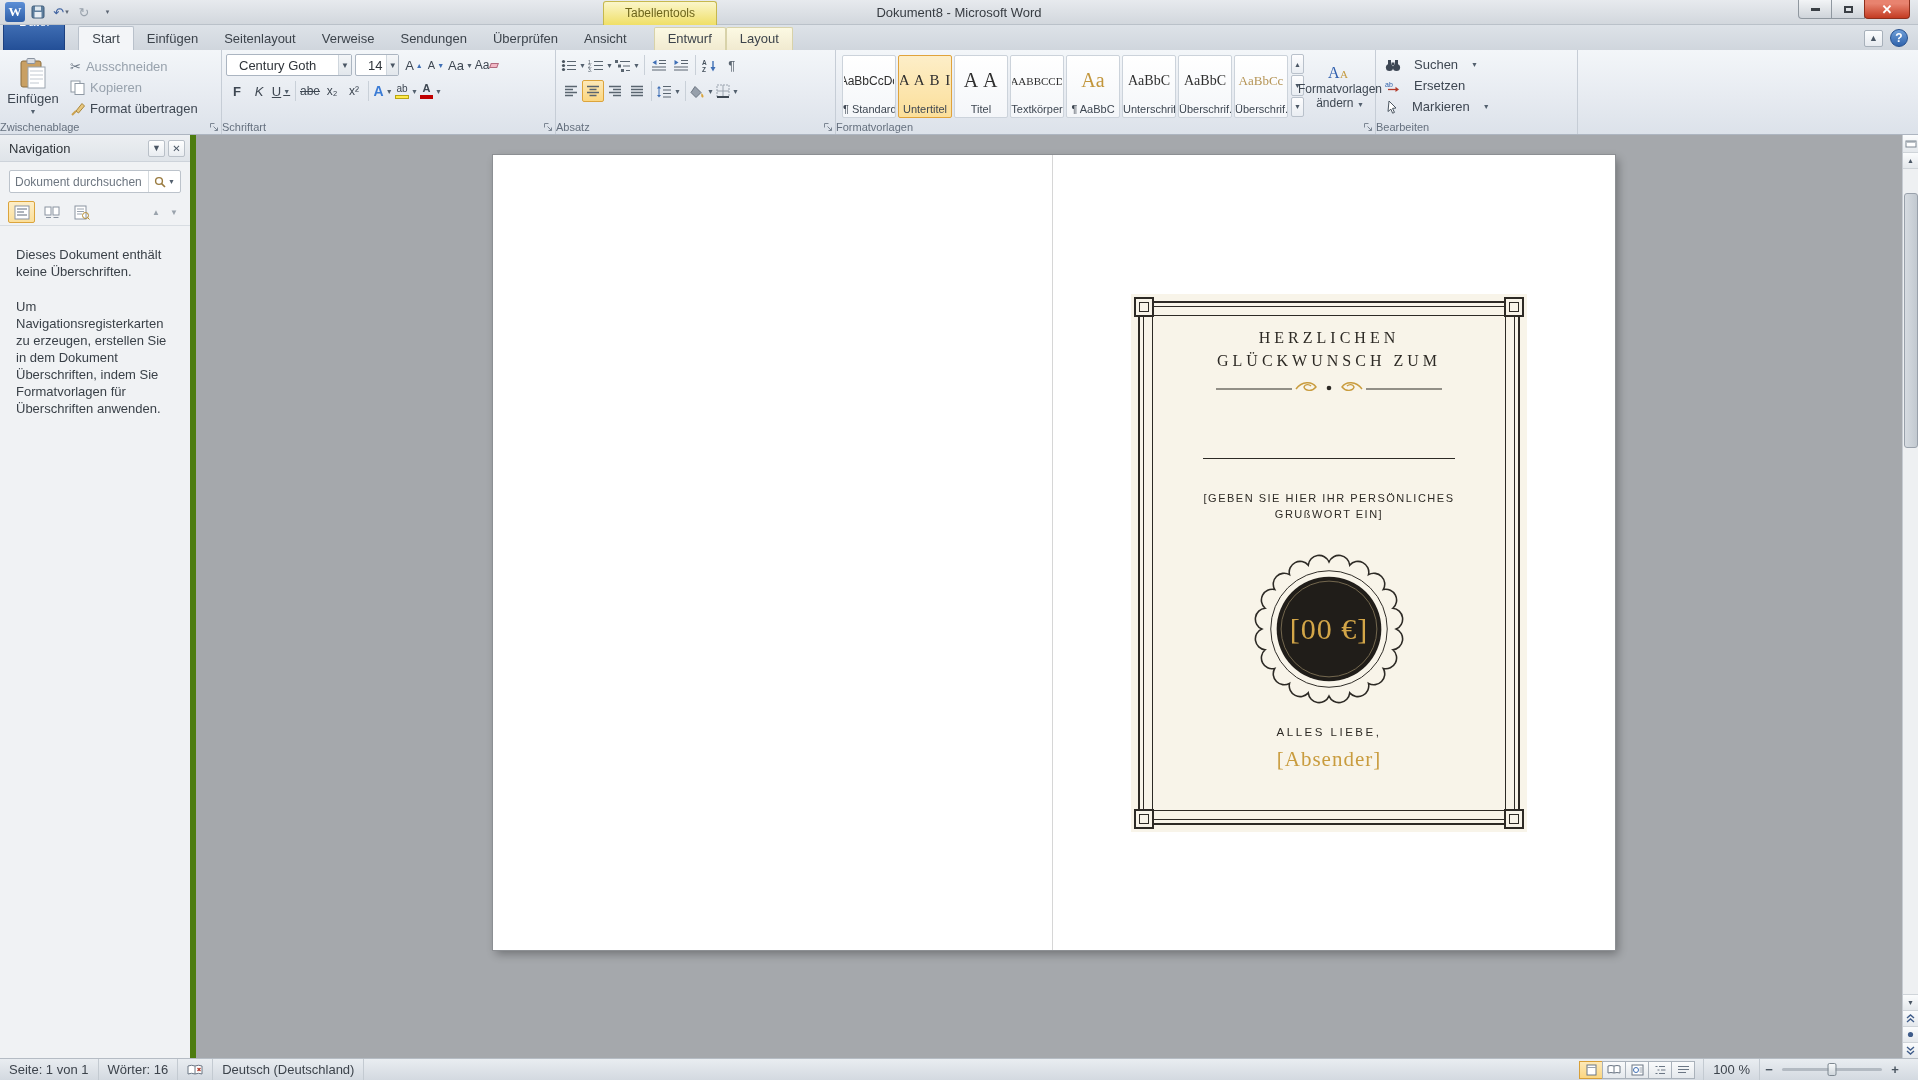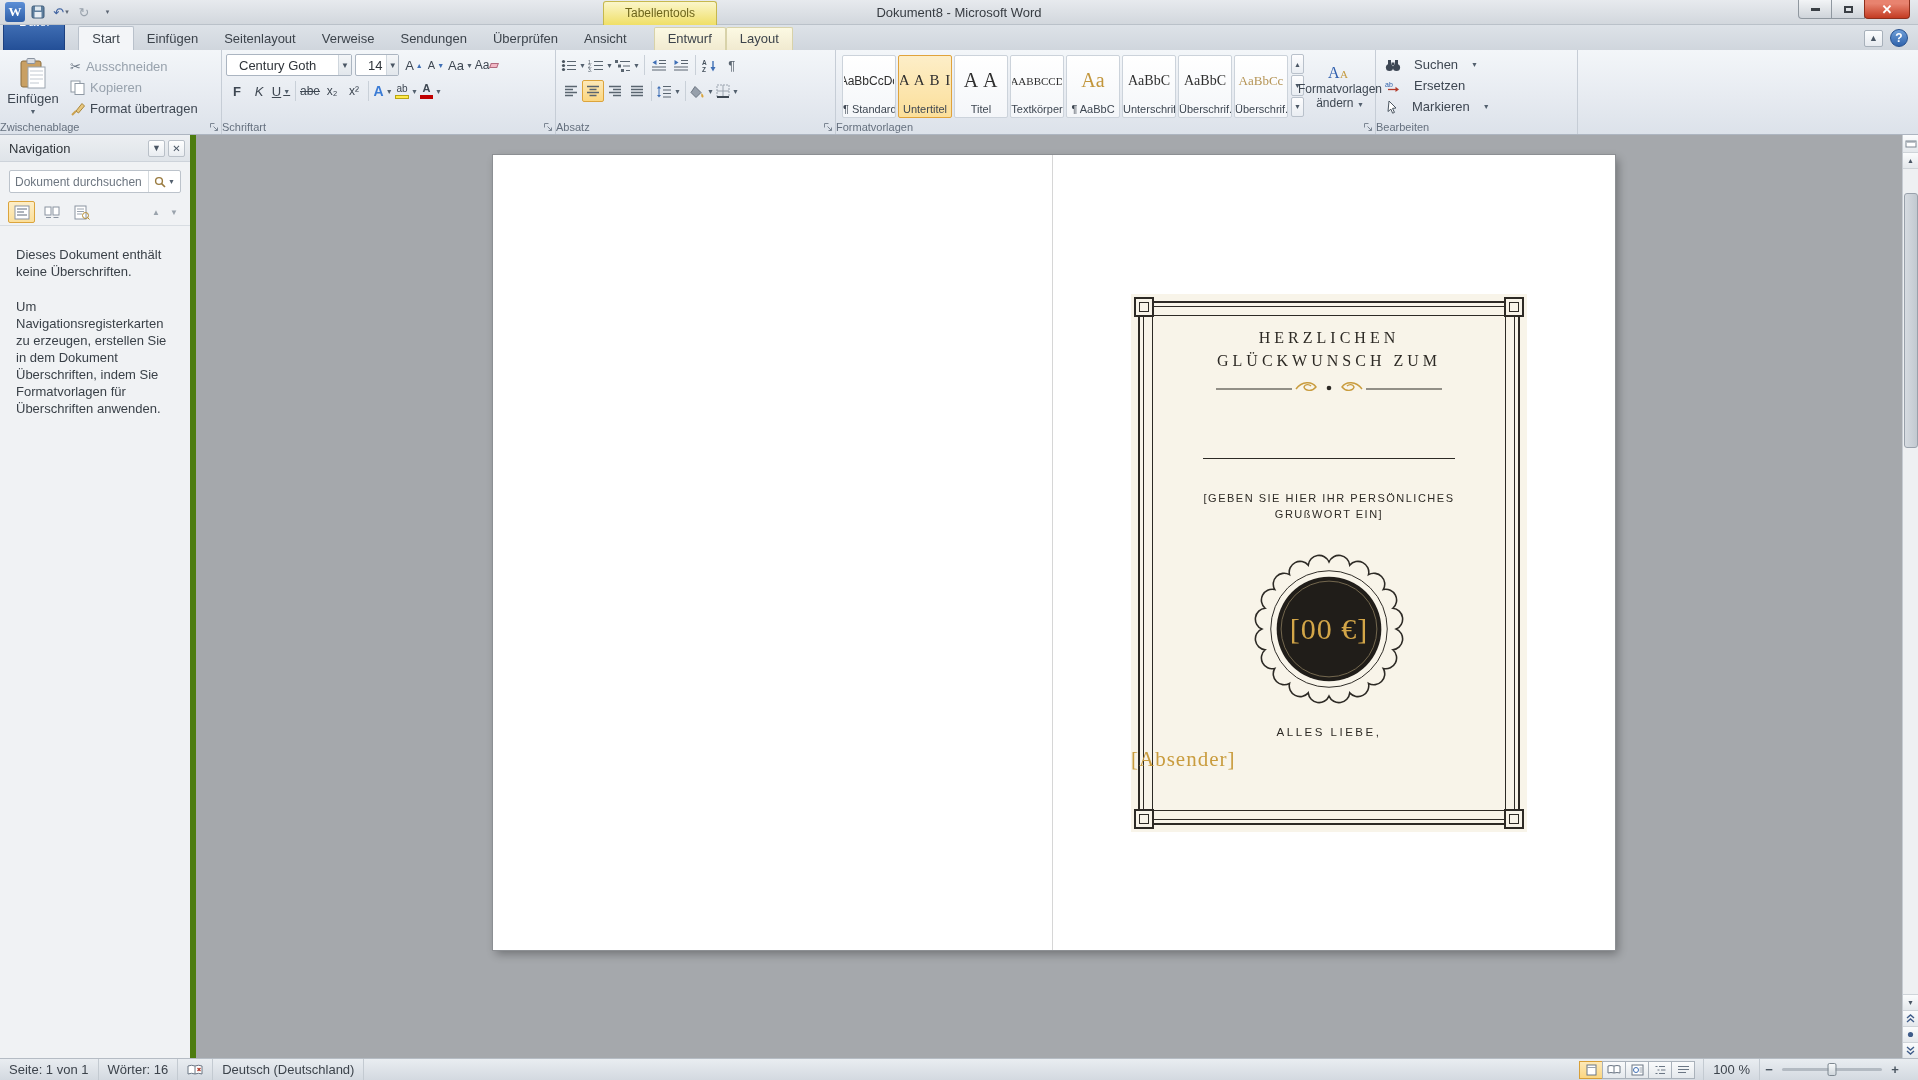--- a/index.html
+++ b/index.html
@@ -93,21 +93,21 @@
 .knot::after{content:"";position:absolute;inset:3px;border:1px solid #2d2a25}
 .knot.tl{left:3px;top:3px}.knot.tr{right:3px;top:3px}.knot.bl{left:3px;bottom:3px}.knot.br{right:3px;bottom:3px}
 .chead{position:absolute;top:32px;left:0;right:0;text-align:center;font-size:16px;letter-spacing:4px;line-height:23px}
 .cflour{position:absolute;top:85px;left:0;right:0;display:flex;justify-content:center}
 .ctitle{position:absolute;top:106px;left:0;right:0;text-align:center;font-size:40px;letter-spacing:7px}
 .crule{position:absolute;top:164px;left:72px;right:72px;height:1px;background:#2d2a25}
 .cgreet{position:absolute;top:196px;left:0;right:0;text-align:center;font-size:11px;letter-spacing:1.5px;line-height:16px;font-family:"Liberation Sans",sans-serif;color:#2d2a25}
 .cbadge{position:absolute;top:256px;left:50%;transform:translateX(-50%);width:158px;height:158px}
 .bval{position:absolute;inset:0;display:flex;align-items:center;justify-content:center;font-size:30px;color:#d3a648;letter-spacing:1px;font-family:"Liberation Serif",serif}
 .cclose{position:absolute;top:432px;left:0;right:0;text-align:center;font-size:11.5px;letter-spacing:2.5px;font-family:"Liberation Sans",sans-serif}
-.csender{position:absolute;top:453px;left:0;right:0;text-align:left;font-size:21px;color:#c99c3e;letter-spacing:1px}
+.csender{position:absolute;top:453px;left:0;right:0;text-align:center;font-size:21px;color:#c99c3e;letter-spacing:1px}
 
 .vscroll{position:absolute;right:0;top:135px;bottom:22px;width:16px;background:#eef0f2;border-left:1px solid #c6cbd1;z-index:7}
 .sbtn{width:15px;height:16px;display:flex;align-items:center;justify-content:center;font-size:7px;color:#4a5664;background:linear-gradient(#fbfcfd,#e4e8ec);border-bottom:1px solid #cfd4d9}
 .rulerbtn{height:18px}
 .thumb{position:absolute;left:1px;top:58px;width:14px;height:255px;background:linear-gradient(90deg,#d6dbe1,#c2c9d0);border:1px solid #99a1ab;border-radius:3px}
 .sbot{position:absolute;bottom:0;left:0;right:0}
 .sbot .sbtn{border-top:1px solid #cfd4d9;border-bottom:none}
 
 .statusbar{position:absolute;left:0;right:0;bottom:0;height:22px;background:linear-gradient(#e9edf1,#d3d9e0);border-top:1px solid #b5bcc4;display:flex;align-items:center;font-size:13px;color:#3c434b;z-index:10}
 .scell{padding:0 9px;height:100%;display:flex;align-items:center;border-right:1px solid #c3cad1;gap:5px;white-space:nowrap}

